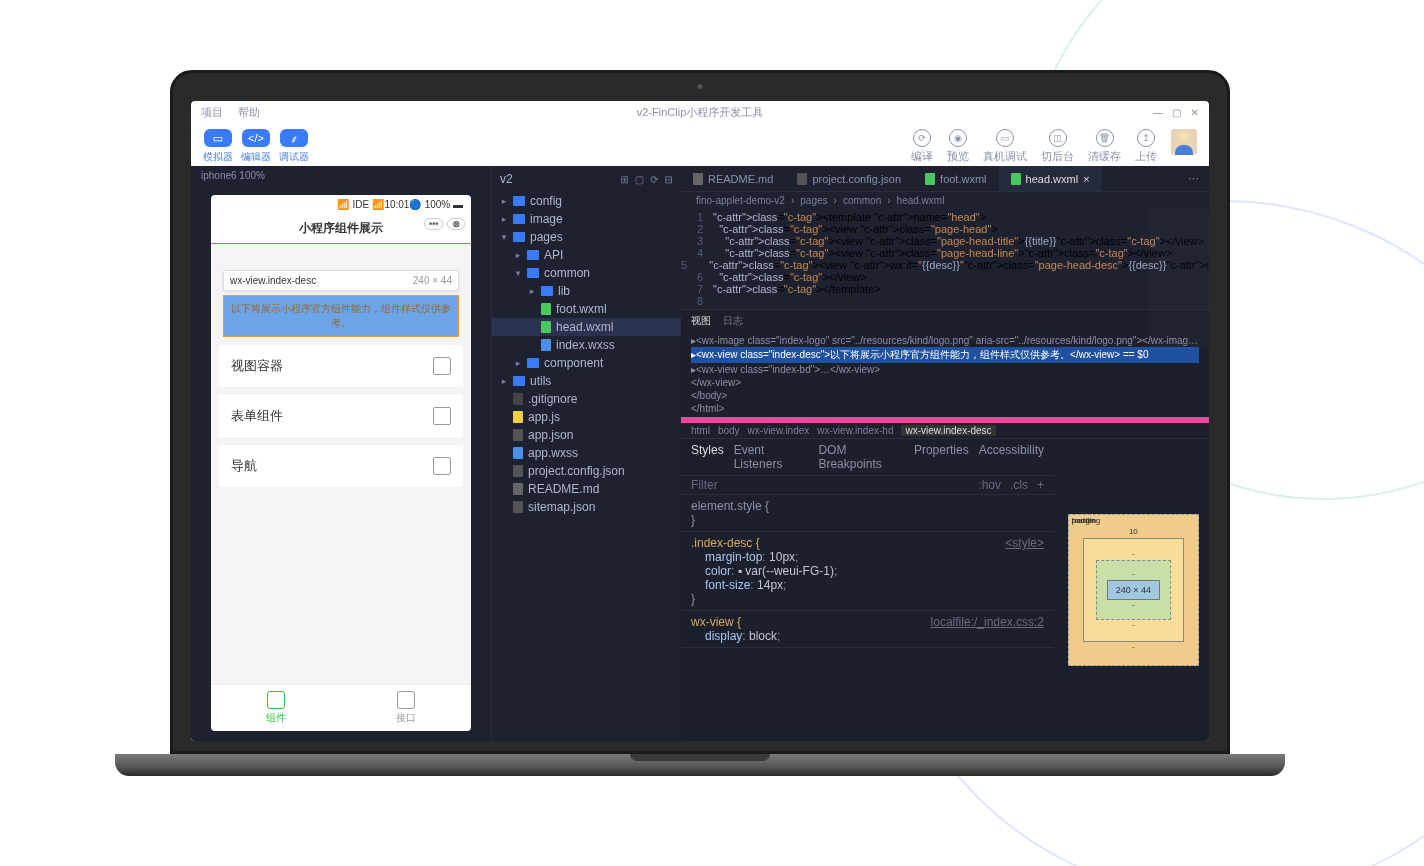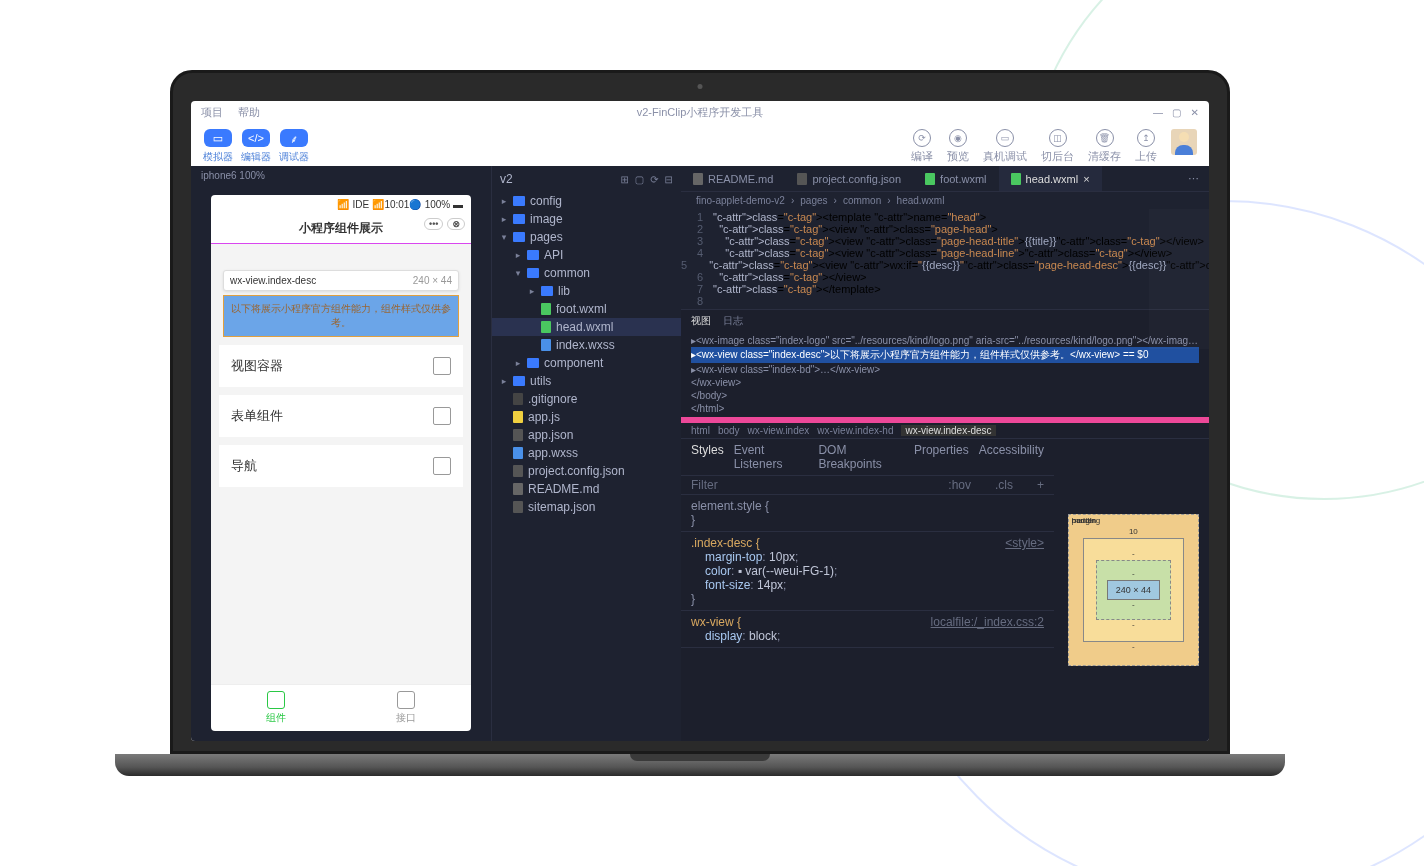--- a/index.html
+++ b/index.html
@@ -103,21 +103,21 @@
 .dom-line { padding: 1px 0; white-space: pre; overflow: hidden; text-overflow: ellipsis; }
 .dom-line.sel { background: #2050a0; color: #fff; }
 .crumb-bar { padding: 2px 10px; font-size: 10px; color: #7a8099; border-top: 6px solid #ec4899; display: flex; gap: 8px; }
 .crumb-bar .active { background: #333; color: #ddd; padding: 0 4px; }
 
 .styles-row { display: flex; flex: 1; border-top: 1px solid #2a2e40; min-height: 0; }
 .styles-left { flex: 1; font-size: 12px; color: #8a90a8; }
 .styles-subtabs { display: flex; gap: 10px; padding: 4px 10px; border-bottom: 1px solid #2a2e40; }
 .styles-subtabs .active { color: #ddd; }
 .filter-row { display: flex; justify-content: space-between; padding: 2px 10px; color: #666c80; border-bottom: 1px solid #2a2e40; }
-.filter-row .hov { display: flex; gap: 24px; align-items: center; }
+.filter-row .hov { display: flex; gap: 9px; align-items: center; }
 .css-block { padding: 4px 10px; font-family: monospace; border-bottom: 1px solid #2a2e40; }
 .css-sel { color: #d8a860; }
 .css-prop { color: #a8c8f0; padding-left: 14px; }
 .css-val { color: #c0c6d8; }
 .css-src { float: right; color: #666c80; text-decoration: underline; }
 
 .box-model { width: 155px; padding: 10px; display: flex; align-items: center; justify-content: flex-end; }
 .bm-margin { background: #f0cc8a; padding: 12px 14px 14px; font-size: 8px; color: #333; text-align: center; position: relative; border: 1px dashed #999; }
 .bm-border { background: #f8dd9a; padding: 10px 12px 12px; margin-top: 2px; border: 1px solid #888; }
 .bm-padding { background: #c8e0a8; padding: 8px 10px 10px; margin-top: 2px; border: 1px dashed #888; }

